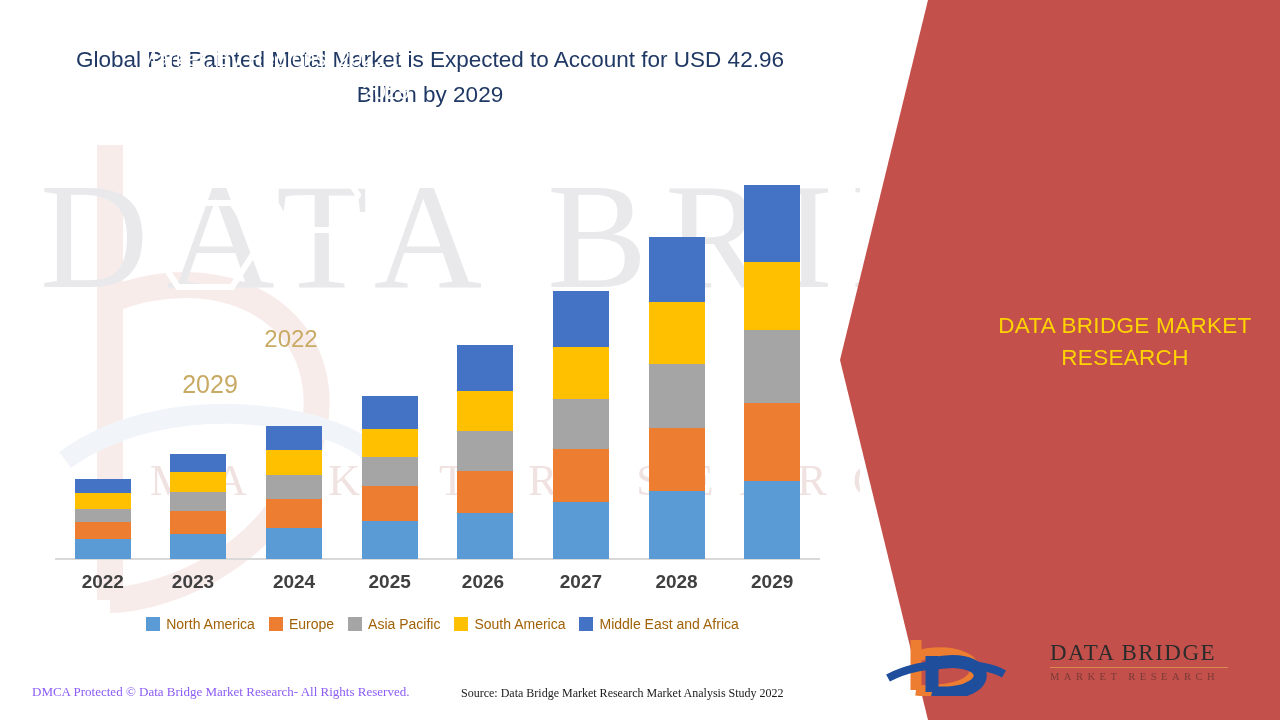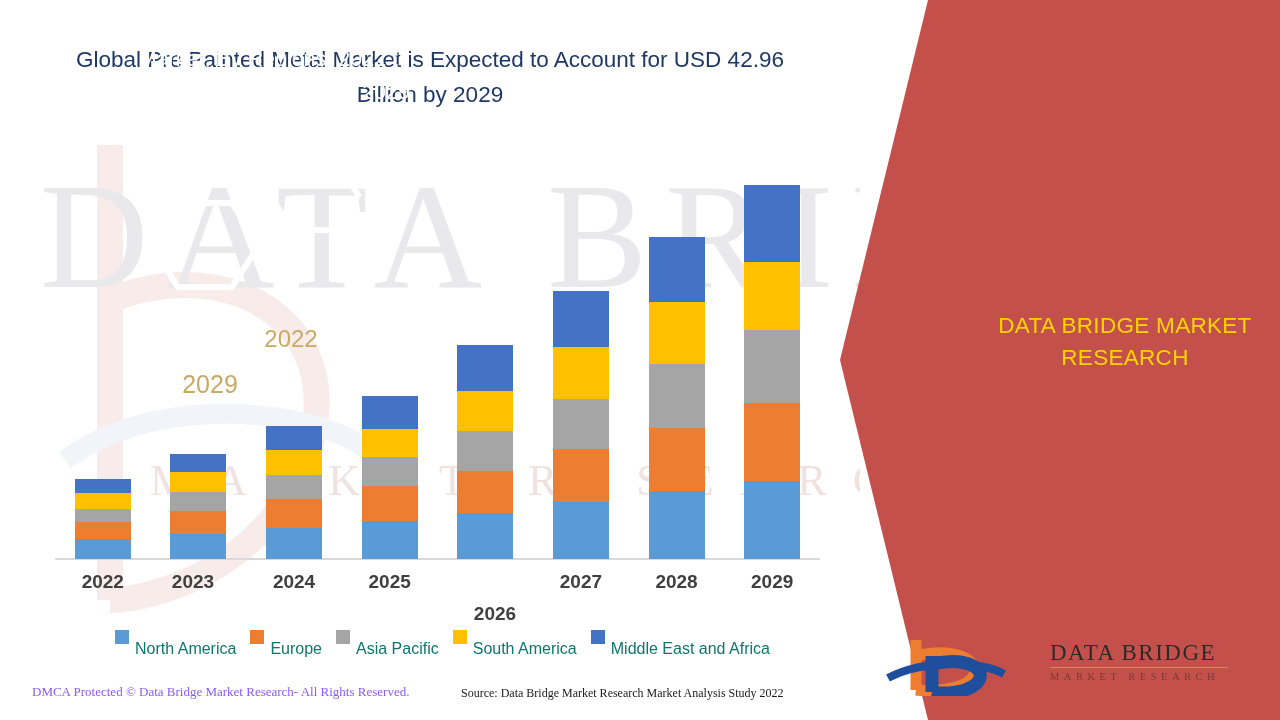--- a/index.html
+++ b/index.html
@@ -132,23 +132,22 @@
     display: flex;
     align-items: center;
     gap: 6px;
   }
   .legend-swatch {
     width: 14px;
     height: 14px;
     flex: 0 0 auto;
   }
   .legend-label {
-    font-size: 16px;
-    color: #0f766e;
-    margin-top: 24px;
+    font-size: 14px;
+    color: #a16207;
   }
 
   
   #footer-left {
     position: absolute;
     left: 32px;
     top: 684px;
     font-family: "Liberation Serif", serif;
     font-size: 13px;
     color: #8b5cf6;
@@ -340,21 +339,21 @@
         <div class="seg" style="background: rgb(255, 192, 0); height: 67.8766px;"></div>
         <div class="seg" style="background: rgb(68, 114, 196); height: 77.4489px;"></div>
       </div>
     </div>
 
   <div id="xaxis">
       <div class="xtick" style="left: 2.8125px;">2022</div>
       <div class="xtick" style="left: 93px;">2023</div>
       <div class="xtick" style="left: 194.062px;">2024</div>
       <div class="xtick" style="left: 289.688px;">2025</div>
-      <div class="xtick" style="left: 395px; margin-top: 32px;">2026</div>
+      <div class="xtick" style="left: 383px;">2026</div>
       <div class="xtick" style="left: 480.938px;">2027</div>
       <div class="xtick" style="left: 576.562px;">2028</div>
       <div class="xtick" style="left: 672.188px;">2029</div>
     </div>
 
   <div id="legend">
       <div class="legend-item">
         <span class="legend-swatch" style="background: rgb(91, 155, 213);"></span>
         <span class="legend-label">North America</span>
       </div>

